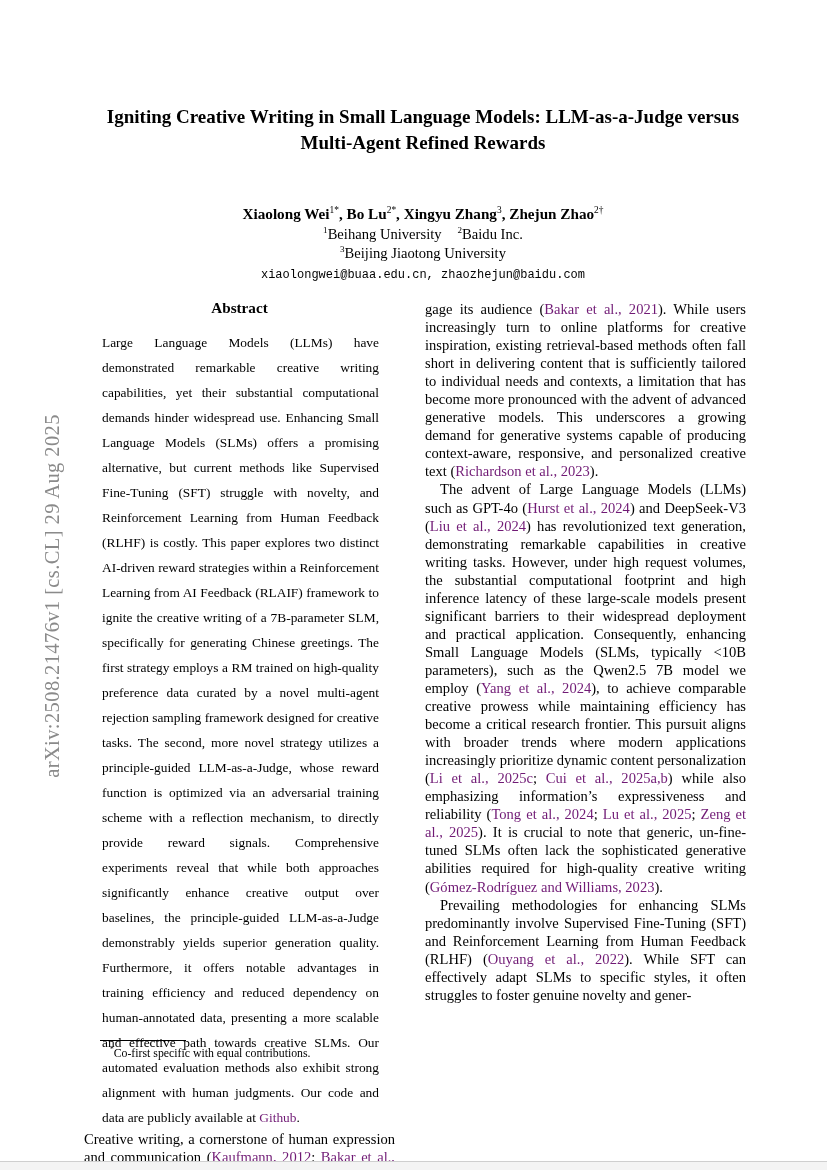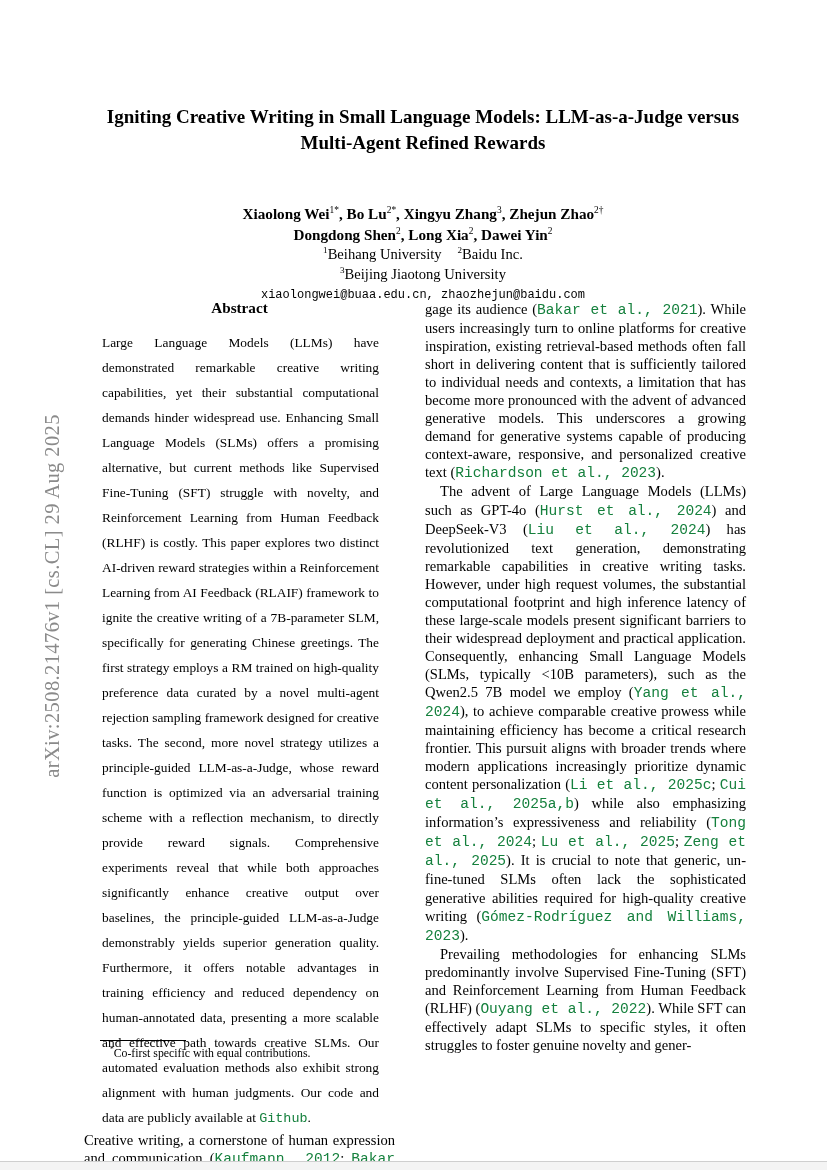--- a/index.html
+++ b/index.html
@@ -62,21 +62,21 @@
   }
   .body-text{
     font-size:14.55px;line-height:18.05px;text-align:justify;
   }
   .section-head{
     font-weight:bold;font-size:15.4px;margin:25px 0 13px 0;
   }
   .section-head .secnum{margin-right:17px;}
   p.bodypar{margin:0;}
   p.bodypar.indent{text-indent:15px;}
-  a.cite{color:#15803d;text-decoration:none;cursor:pointer;font-family:Liberation Mono, monospace;}
+  a.cite{color:#701a75;text-decoration:none;cursor:pointer;}
   
   .footnote-block{
     position:absolute;left:100px;top:1040px;width:311px;
   }
   .fnrule{width:86px;border-top:1.2px solid #000;margin-bottom:5px;}
   .footnote{font-size:11.8px;line-height:14.6px;text-indent:10px;}
   
   .page-edge{
     position:absolute;left:0;right:0;top:1161px;height:9px;
     border-top:1px solid #cfcfcf;background:#f4f4f4;
@@ -86,21 +86,20 @@
 <body>
 
 <div class="page">
 
   <div class="arxiv-side">arXiv:2508.21476v1  [cs.CL]  29 Aug 2025</div>
 
   <div class="title">Igniting Creative Writing in Small Language Models: LLM-as-a-Judge versus Multi-Agent Refined Rewards</div>
 
   <div class="authors-block">
     <div class="author-line"><span class="aname">Xiaolong Wei</span><sup>1*</sup><span class="aname">, </span><span class="aname">Bo Lu</span><sup>2*</sup><span class="aname">, </span><span class="aname">Xingyu Zhang</span><sup>3</sup><span class="aname">, </span><span class="aname">Zhejun Zhao</span><sup>2†</sup></div>
-    <div class="author-line"><span class="aname">Dongdong Shen</span><sup>2</sup><span class="aname">, </span><span class="aname">Long Xia</span><sup>2</sup><span class="aname">, </span><span class="aname">Dawei Yin</span><sup>2</sup></div>
     <div class="affil-line"><span class="affil-item"><sup>1</sup>Beihang University</span><span class="affil-item"><sup>2</sup>Baidu Inc.</span></div>
     <div class="affil-line"><span class="affil-item"><sup>3</sup>Beijing Jiaotong University</span></div>
     <div class="email-line">xiaolongwei@buaa.edu.cn, zhaozhejun@baidu.com</div>
   </div>
 
   <div class="col-left">
     <div class="abstract-head">Abstract</div>
     <div class="abstract-body">Large Language Models (LLMs) have demonstrated remarkable creative writing capabilities, yet their substantial computational demands hinder widespread use. Enhancing Small Language Models (SLMs) offers a promising alternative, but current methods like Supervised Fine-Tuning (SFT) struggle with novelty, and Reinforcement Learning from Human Feedback (RLHF) is costly. This paper explores two distinct AI-driven reward strategies within a Reinforcement Learning from AI Feedback (RLAIF) framework to ignite the creative writing of a 7B-parameter SLM, specifically for generating Chinese greetings. The first strategy employs a RM trained on high-quality preference data curated by a novel multi-agent rejection sampling framework designed for creative tasks. The second, more novel strategy utilizes a principle-guided LLM-as-a-Judge, whose reward function is optimized via an adversarial training scheme with a reflection mechanism, to directly provide reward signals. Comprehensive experiments reveal that while both approaches significantly enhance creative output over baselines, the principle-guided LLM-as-a-Judge demonstrably yields superior generation quality. Furthermore, it offers notable advantages in training efficiency and reduced dependency on human-annotated data, presenting a more scalable and effective path towards creative SLMs. Our automated evaluation methods also exhibit strong alignment with human judgments. Our code and data are publicly available at <a class="cite">Github</a>.</div>
 
 

